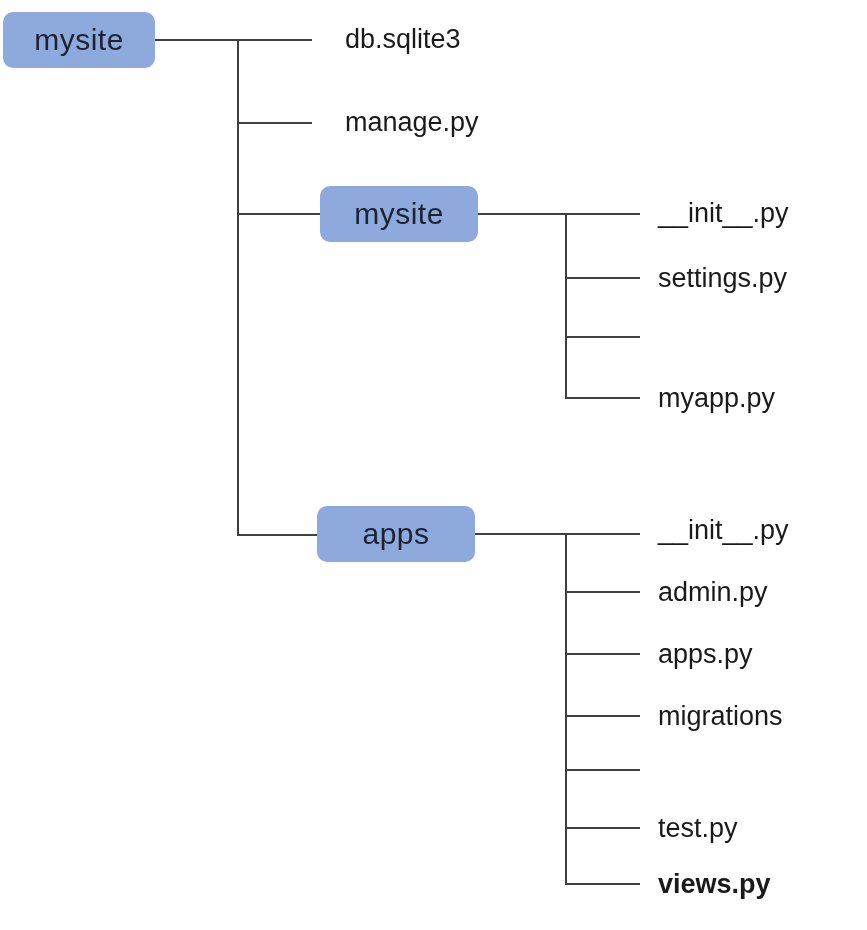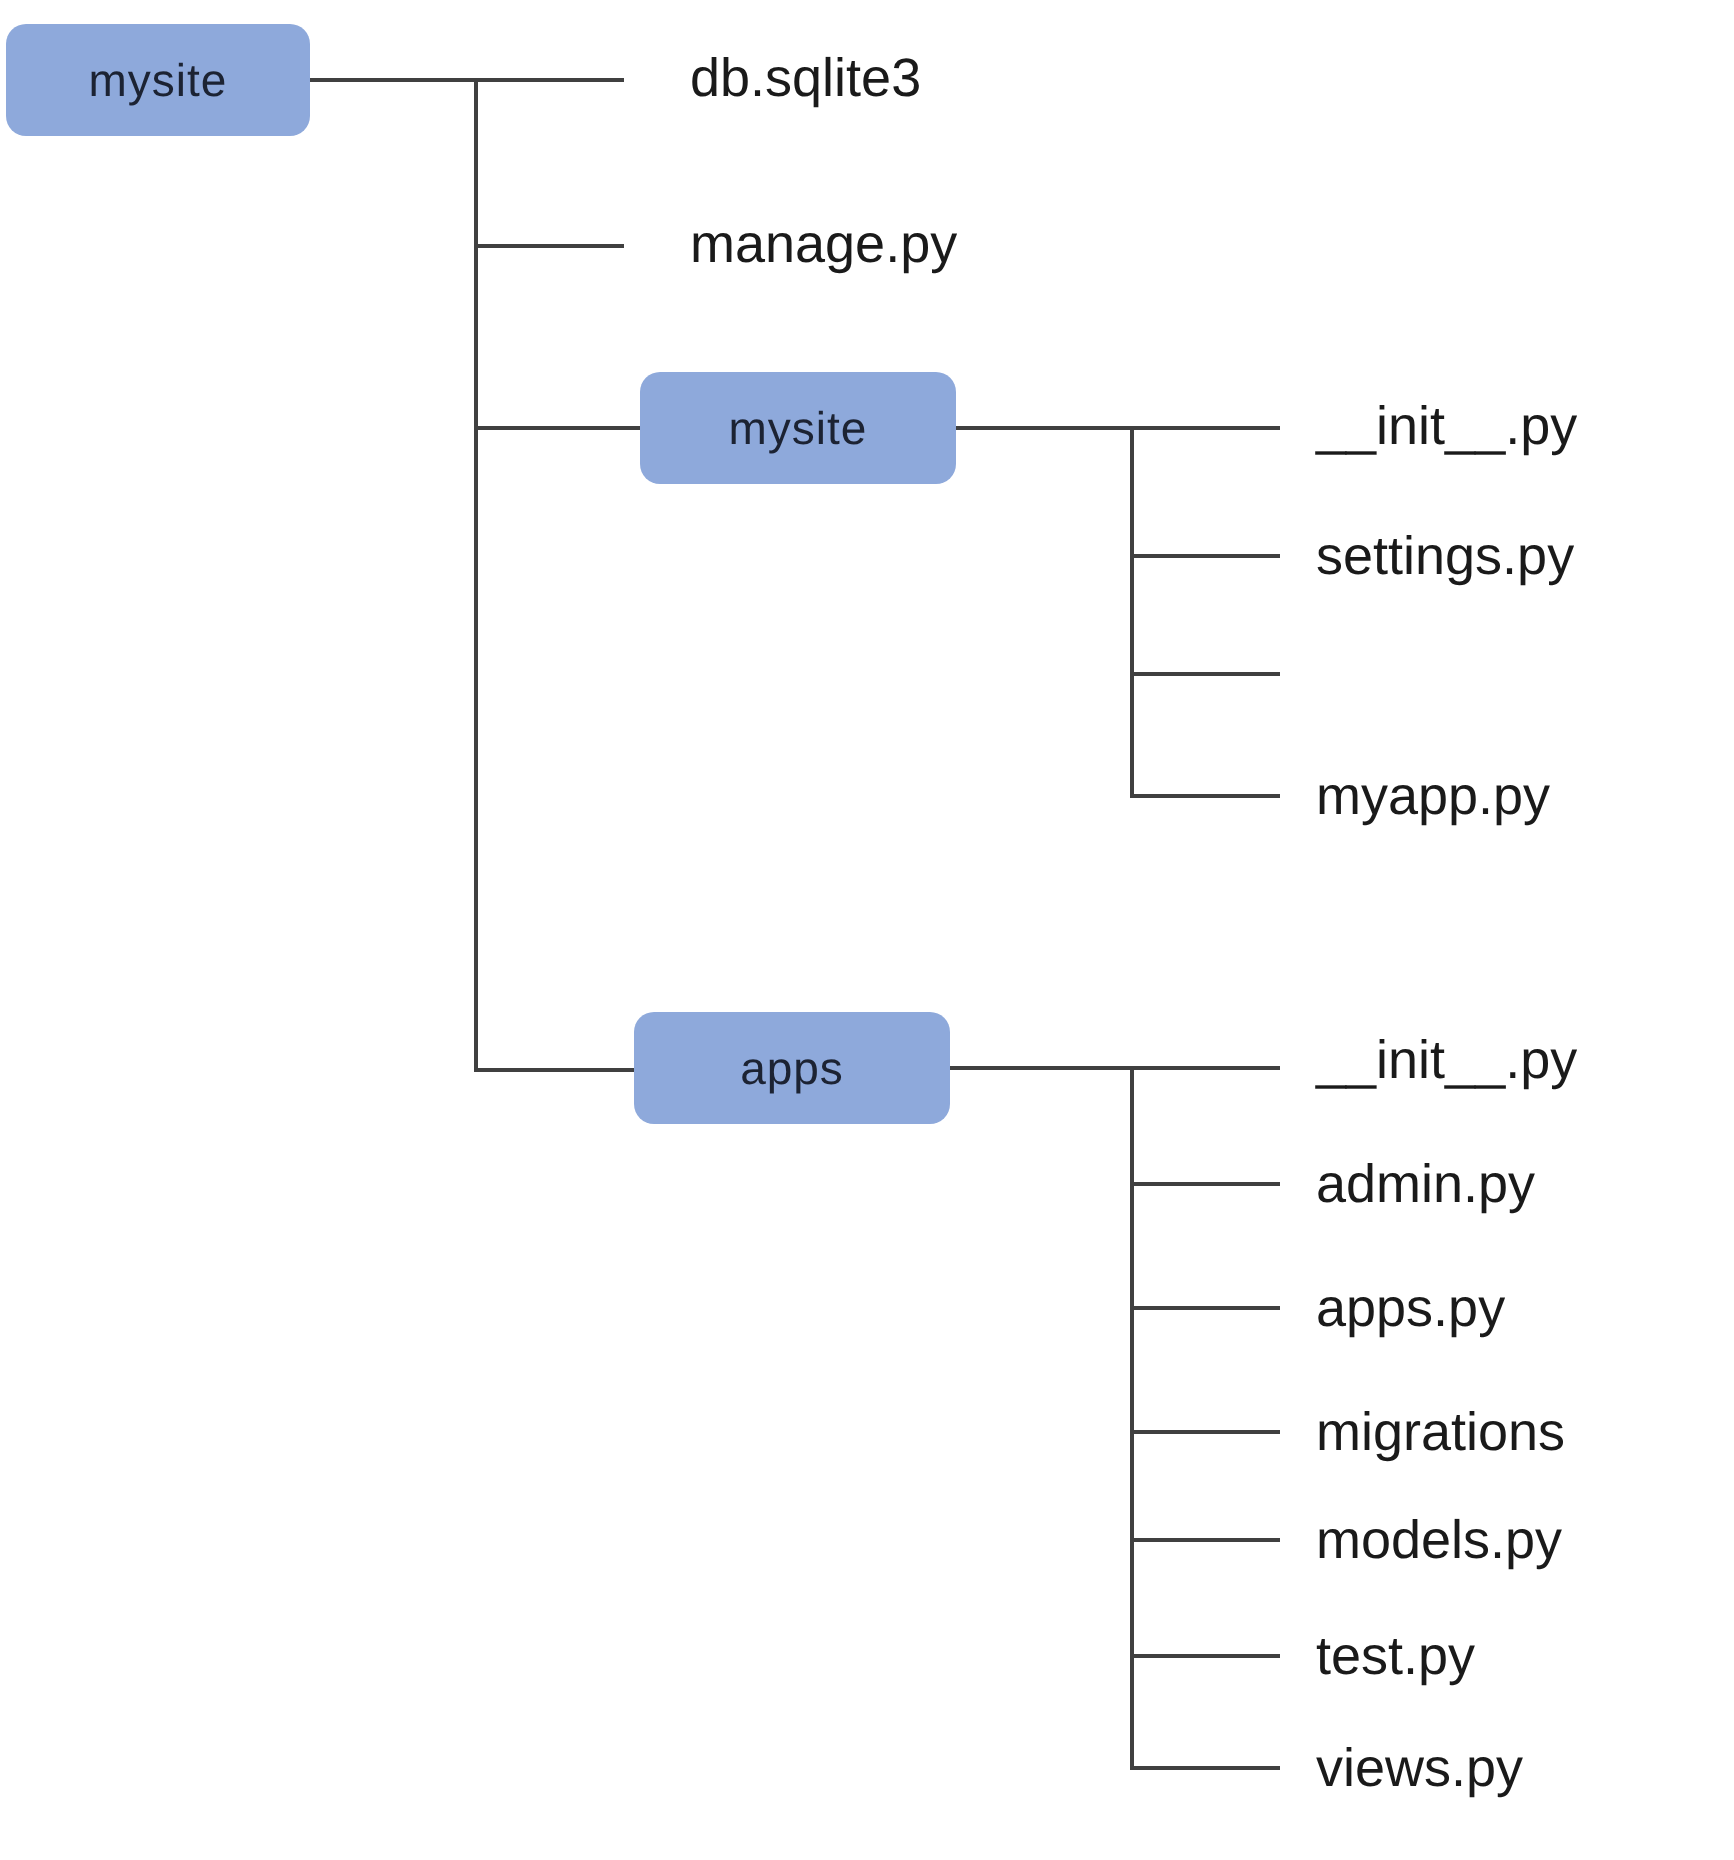--- a/index.html
+++ b/index.html
@@ -18,21 +18,21 @@
     width: 867px;
     height: 930px;
     background: var(--background);
     overflow: hidden;
   }
   .badge {
     position: absolute;
     background: var(--badge-bg);
     border-radius: 10px;
     color: #1c2333;
-    font-size: 23px;
+    font-size: 30px;
     display: flex;
     align-items: center;
     justify-content: center;
     letter-spacing: 0.5px;
   }
   .file-label {
     position: absolute;
     color: var(--text);
     font-size: 27px;
     line-height: 40px;
@@ -95,21 +95,20 @@
   <div class="hline" style="left:565px; top:591px; width:75px;"></div>
   <div class="file-label" style="left:658px; top:572px;">admin.py</div>
 
   <div class="hline" style="left:565px; top:653px; width:75px;"></div>
   <div class="file-label" style="left:658px; top:634px;">apps.py</div>
 
   <div class="hline" style="left:565px; top:715px; width:75px;"></div>
   <div class="file-label" style="left:658px; top:696px;">migrations</div>
 
   <div class="hline" style="left:565px; top:769px; width:75px;"></div>
-  <div class="file-label" style="left:658px; top:750px;">models.py</div>
 
   <div class="hline" style="left:565px; top:827px; width:75px;"></div>
   <div class="file-label" style="left:658px; top:808px;">test.py</div>
 
   <div class="hline" style="left:565px; top:883px; width:75px;"></div>
-  <div class="file-label" style="left:658px; top:864px;">views.py</div>
+  <div class="file-label" style="left:658px; top:864px;font-weight:bold;">views.py</div>
 
 </div>
 
 </body></html>

